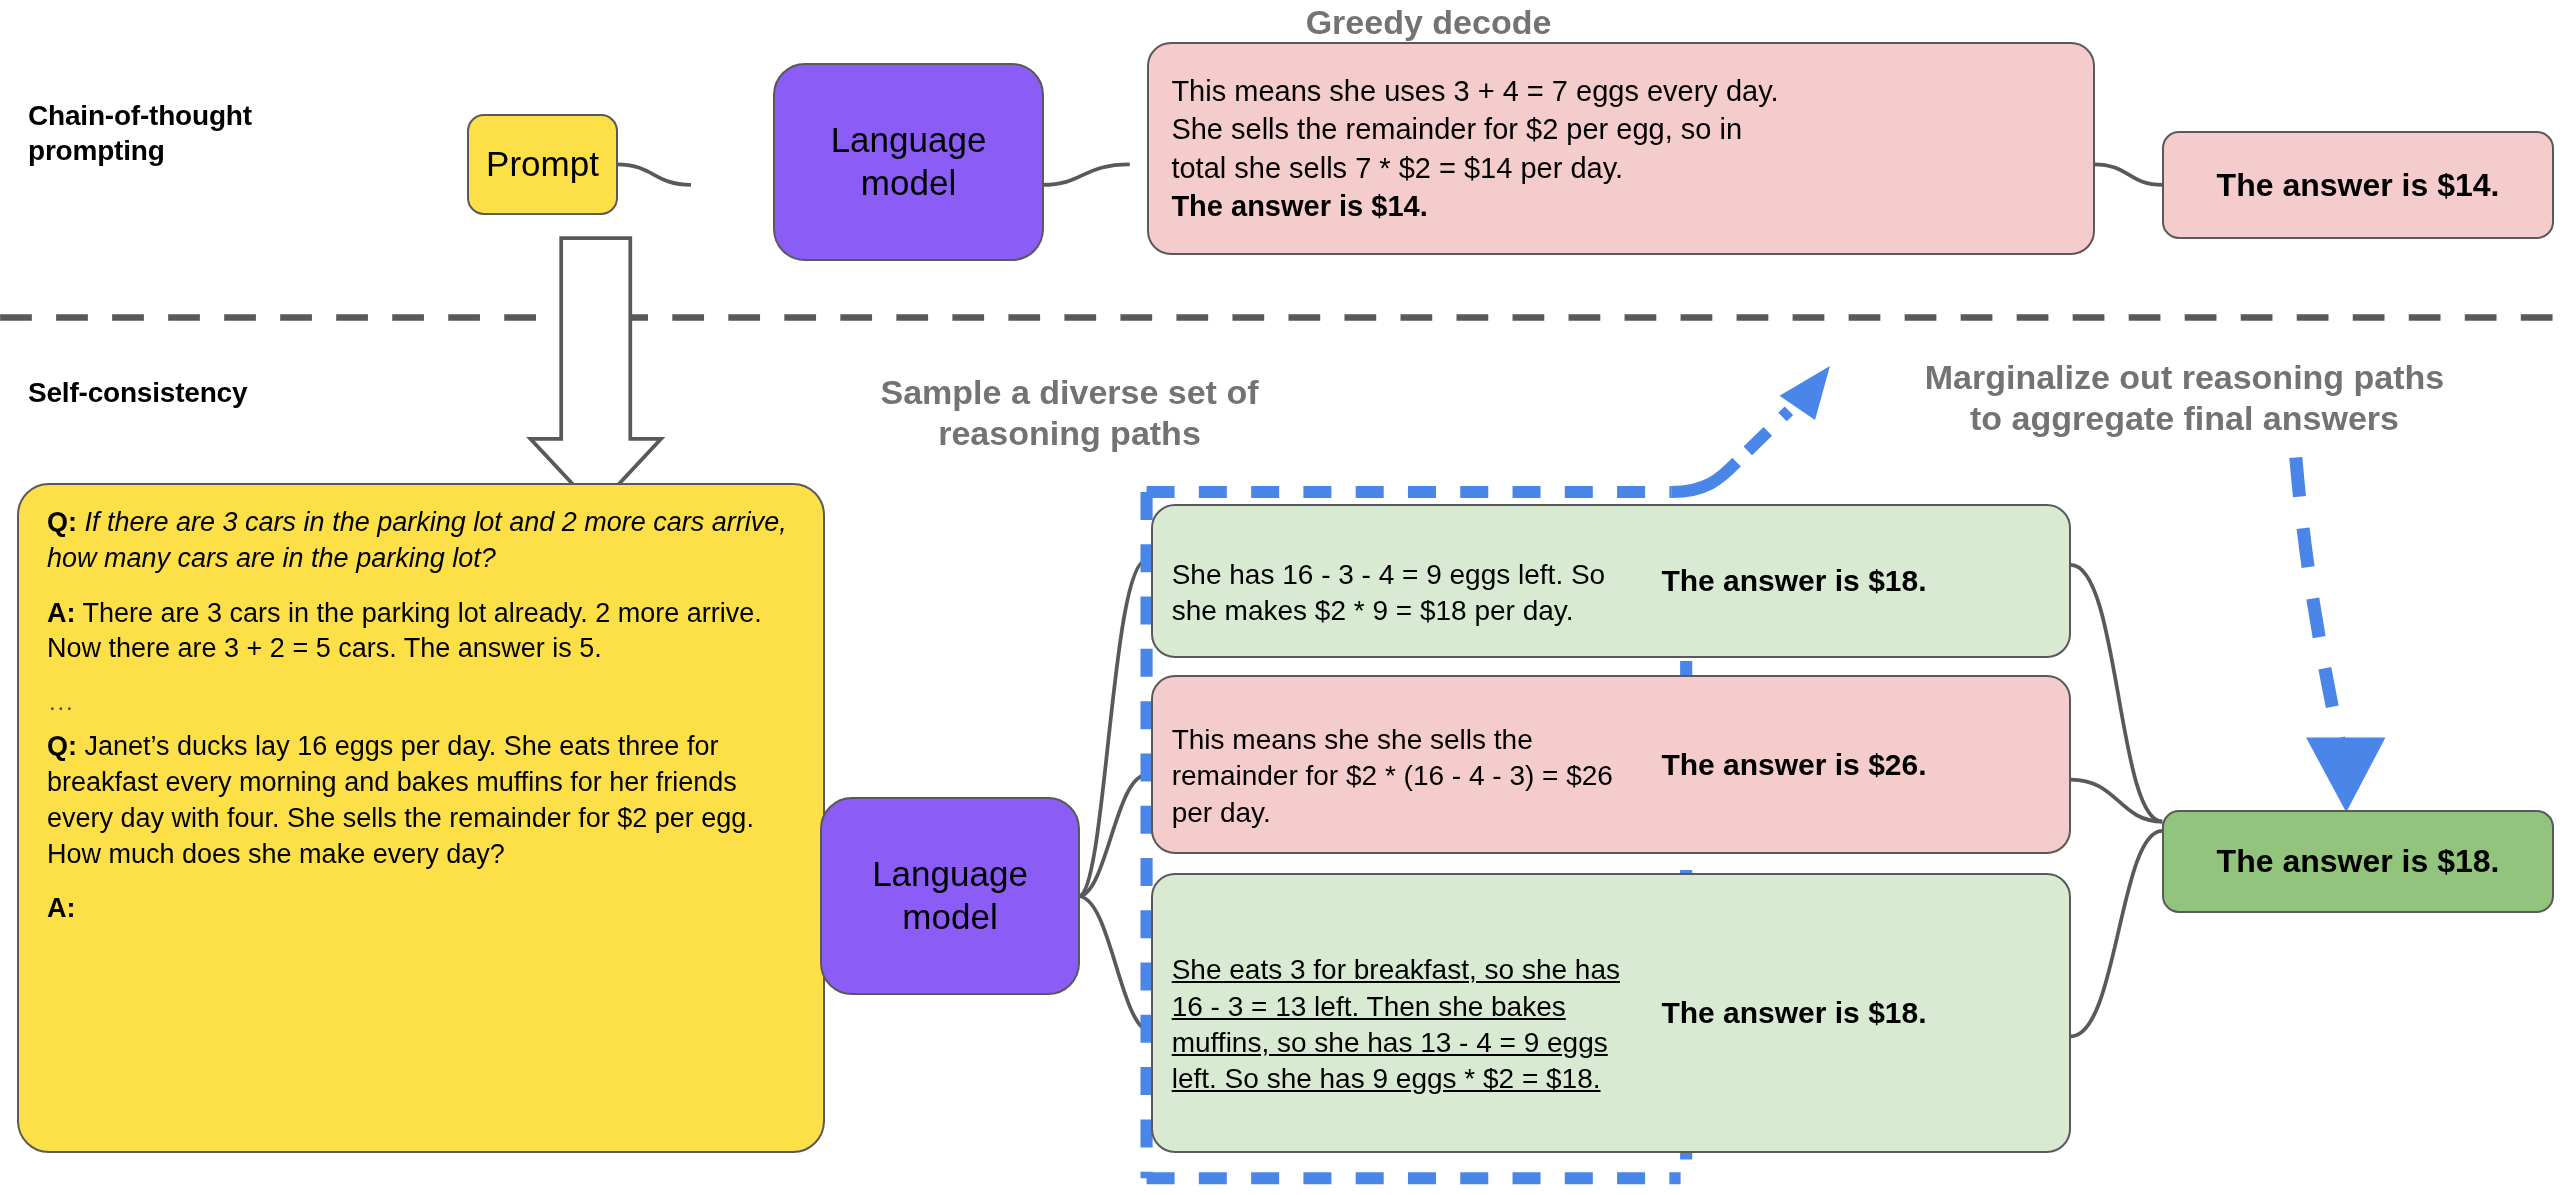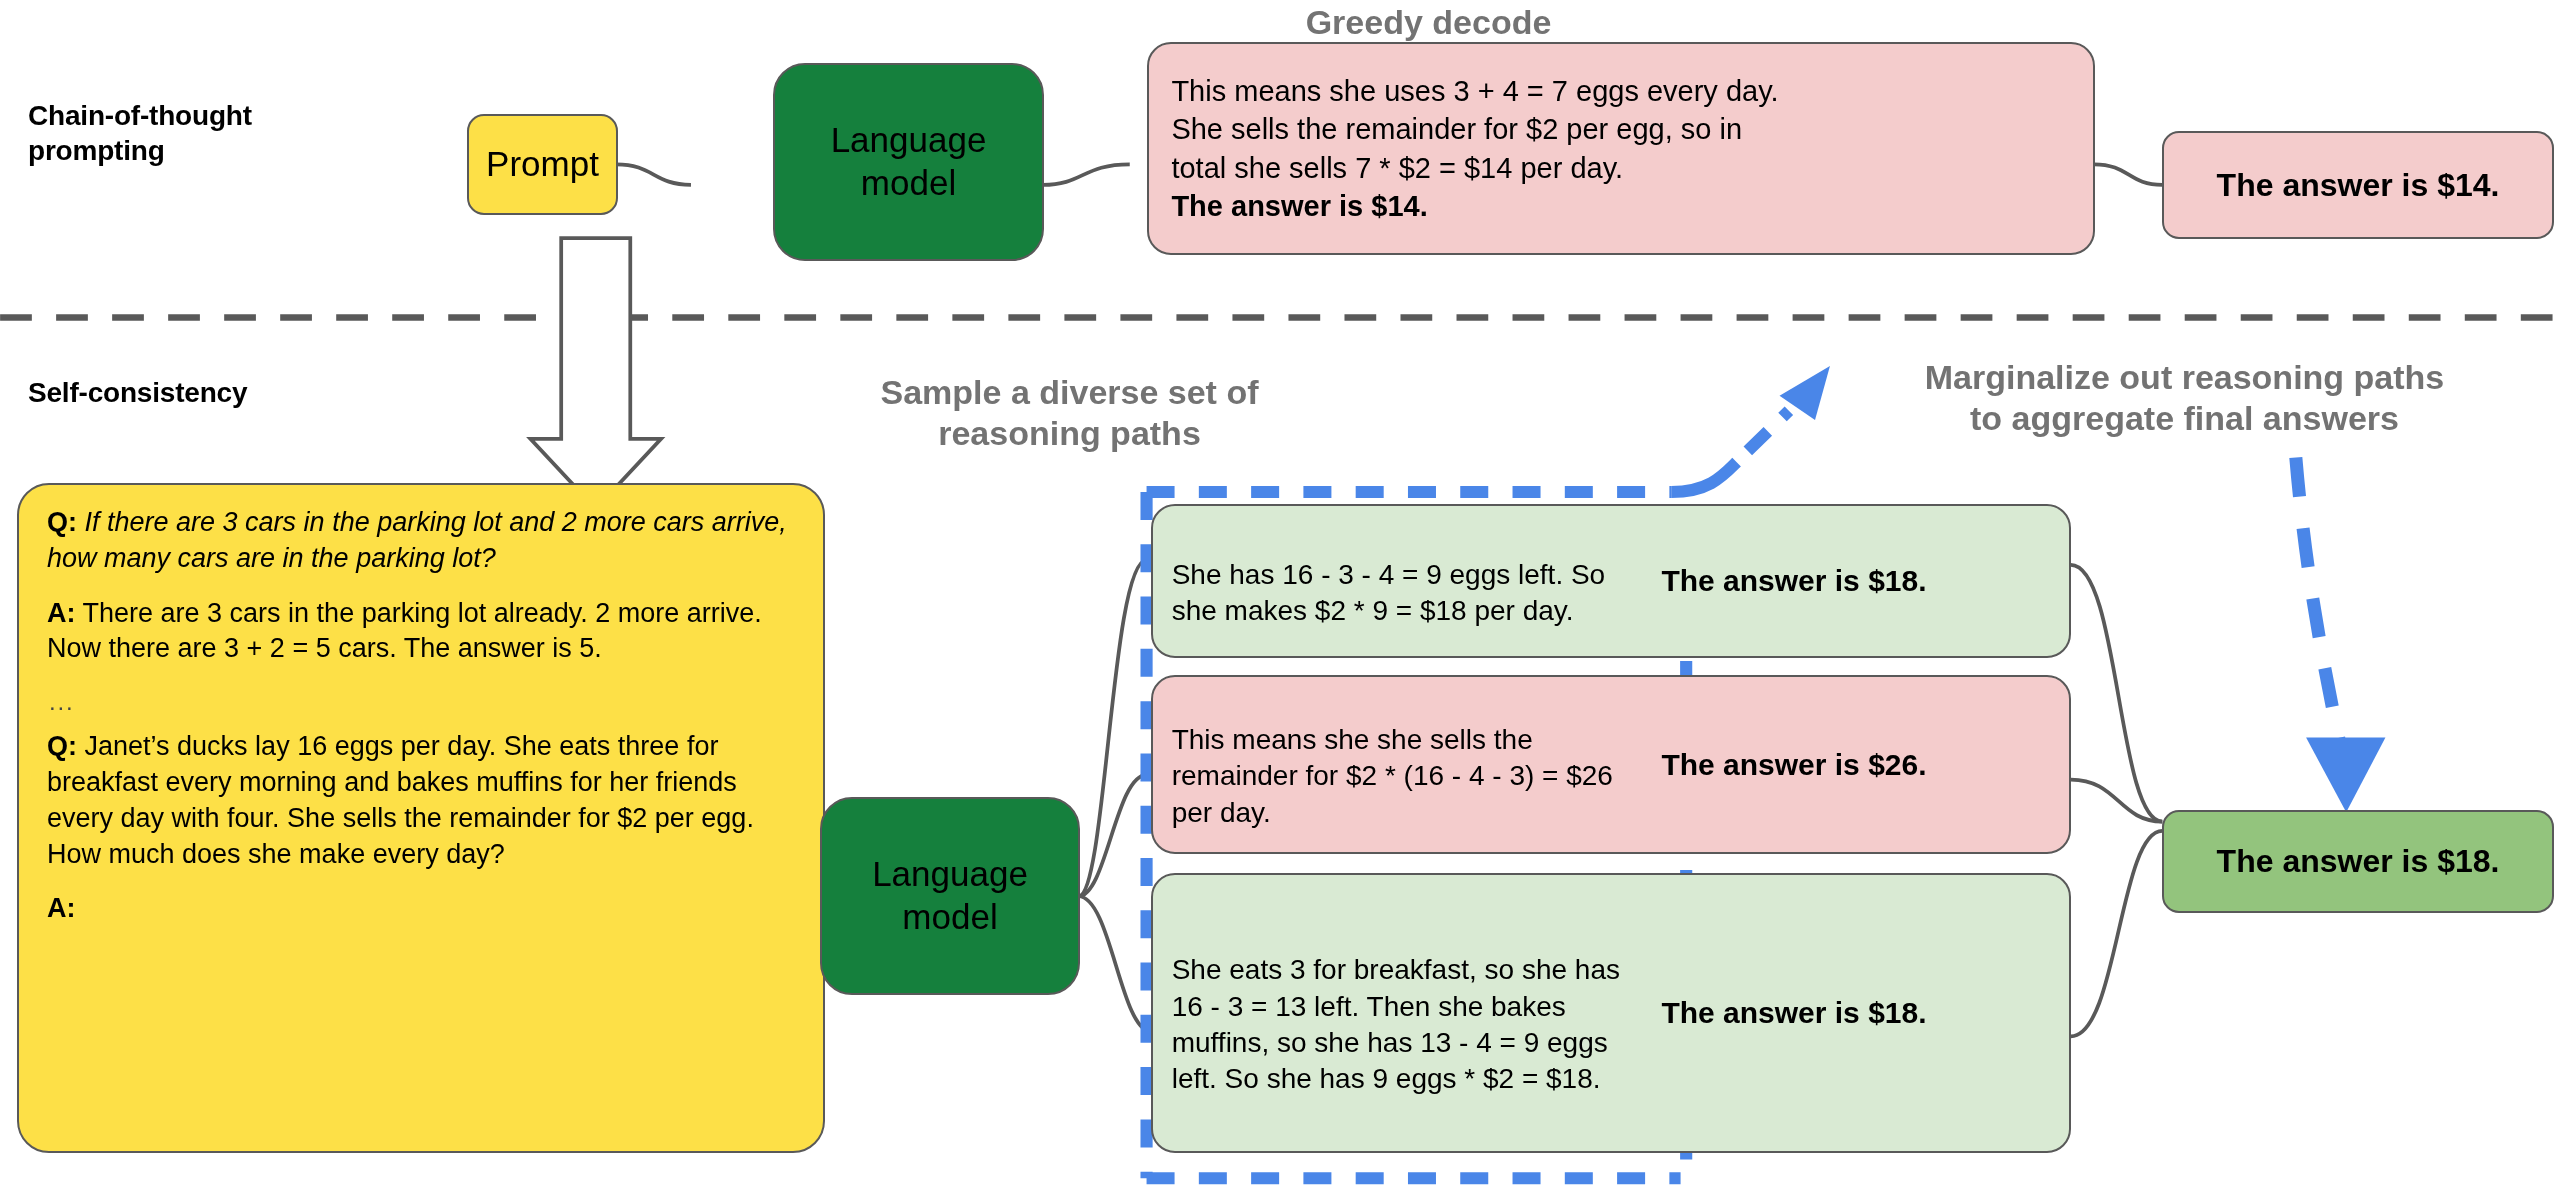--- a/index.html
+++ b/index.html
@@ -17,21 +17,21 @@
   .sectlabel{position:absolute;font-weight:bold;font-size:28px;line-height:1.25;
              letter-spacing:-0.2px;color:#000;}
   .bluelabel{position:absolute;font-weight:bold;font-size:34px;line-height:1.22;
              color:#737373;text-align:center;}
 
   .boxtext{font-size:28px;line-height:1.30;color:#000;text-align:left;}
   .nodetitle{font-size:35px;line-height:1.22;text-align:center;color:#000;}
   .ansbold{font-weight:bold;font-size:30px;color:#000;text-align:left;}
 
   .bg-white{background:#fde047;}
-  .bg-grey{background:#15803d;}
+  .bg-grey{background:#8b5cf6;}
   .bg-pink{background:#f4cccc;}
   .bg-green{background:#d9ead3;}
   .bg-darkgreen{background:#93c47d;}
   .qa{margin:0 0 18.7px 0;}
   .qa:last-child{margin-bottom:0;}
   .qa b{font-weight:bold;}
   .ital{font-style:italic;}
   .ell{font-size:24px;margin:0 0 11.2px 1.9px;color:#444;letter-spacing:1.9px;}
 
   .splitrow{position:absolute;box-sizing:border-box;border:2.8px solid #595959;
@@ -158,21 +158,21 @@
   <div class="splitrow rnd-md bg-pink" style="left:1151px;top:675px;width:920px;height:179px;">
     <div class="left" style="width:486px;padding:9.3px 18.7px;box-sizing:border-box;">
       <span class="boxtext">This means she she sells the remainder for $2 * (16 - 4 - 3) = $26 per day.</span>
     </div>
     <div class="right" style="padding:9.3px 22.4px;box-sizing:border-box;">
       <span class="ansbold">The answer is $26.</span>
     </div>
   </div>
 
   <div class="splitrow rnd-md bg-green" style="left:1151px;top:873px;width:920px;height:280px;">
-    <div class="left" style="width:486px;padding:9.3px 18.7px;box-sizing:border-box;">
+    <div class="left" style="width:486px;padding:9.3px 18.7px;box-sizing:border-box;text-decoration:underline;">
       <span class="boxtext">She eats 3 for breakfast, so she has 16 - 3 = 13 left. Then she bakes muffins, so she has 13 - 4 = 9 eggs left. So she has 9 eggs * $2 = $18.</span>
     </div>
     <div class="right" style="padding:9.3px 22.4px;box-sizing:border-box;">
       <span class="ansbold">The answer is $18.</span>
     </div>
   </div>
 
   <div class="node rnd-sm bg-darkgreen" style="left:2162px;top:810px;width:392px;height:103px;">
     <span class="ansbold" style="font-size:32px;">The answer is $18.</span>
   </div>

